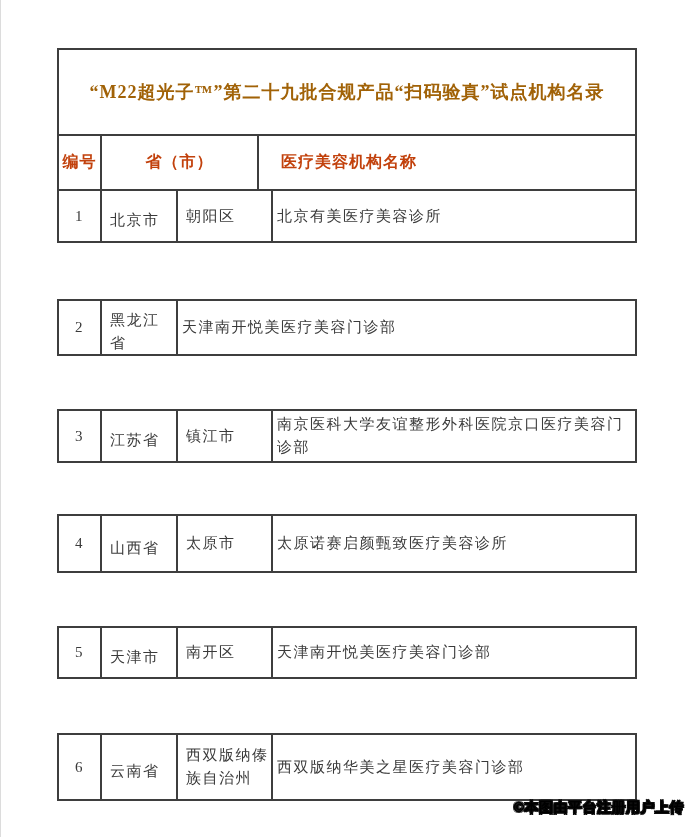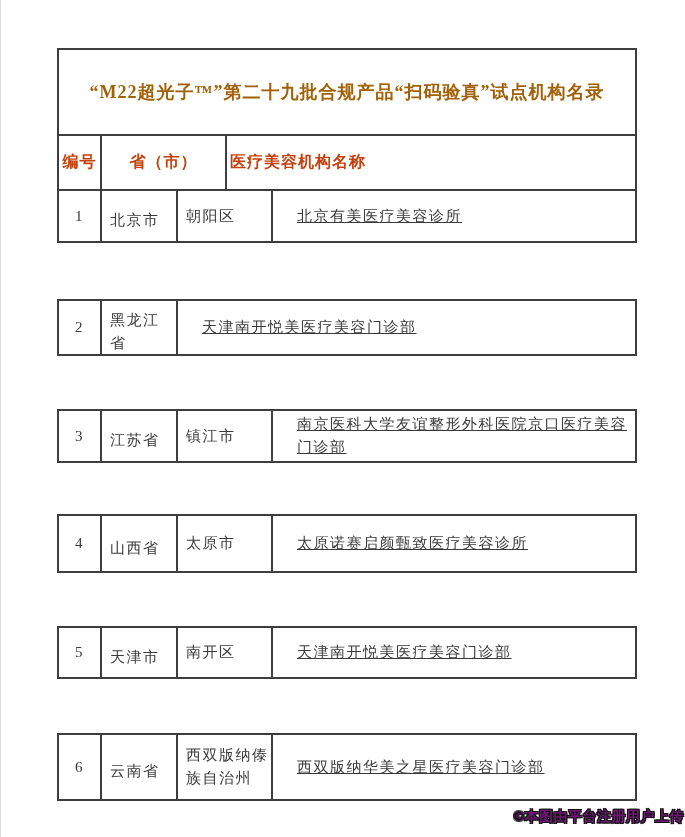--- a/index.html
+++ b/index.html
@@ -60,32 +60,32 @@
     display: flex;
     align-items: center;
     font-size: 15px;
     letter-spacing: 1.5px;
     line-height: 23px;
     color: #3a3a3a;
   }
   .c-no   { width: 43px;  border-right: 2px solid #3e3e3e; justify-content: center; }
   .c-prov { width: 76px;  border-right: 2px solid #3e3e3e; padding: 9px 2px 0 8px; }
   .c-city { width: 95px;  border-right: 2px solid #3e3e3e; padding: 0 2px 0 8px; }
-  .c-name { flex: 1; padding: 0 6px 0 24px; text-decoration: underline; }
+  .c-name { flex: 1; padding: 0 6px 0 4px; }
   .h-no   { width: 43px;  border-right: 2px solid #3e3e3e; display:flex; align-items:center; justify-content:center; box-sizing:border-box; }
-  .h-prov { width: 125px; border-right: 2px solid #3e3e3e; display:flex; align-items:center; justify-content:center; box-sizing:border-box; }
-  .h-name { flex: 1; display:flex; align-items:center; padding-left: 3px; box-sizing:border-box; }
+  .h-prov { width: 157px; border-right: 2px solid #3e3e3e; display:flex; align-items:center; justify-content:center; box-sizing:border-box; }
+  .h-name { flex: 1; display:flex; align-items:center; padding-left: 22px; box-sizing:border-box; }
   .watermark {
     position: absolute;
     right: 1px;
-    bottom: 11px;
+    bottom: 20px;
     font-size: 14px;
     font-weight: bold;
     letter-spacing: 0.5px;
-    color: #701a75;
+    color: #000000;
     -webkit-text-stroke: 1.1px #0d0d0d;
     paint-order: stroke fill;
     text-shadow: 1px 1px 0 #0d0d0d, -1px -1px 0 #0d0d0d, 1px -1px 0 #0d0d0d, -1px 1px 0 #0d0d0d;
     white-space: nowrap;
   }
 </style>
 </head>
 <body>
 
 <div class="page">

